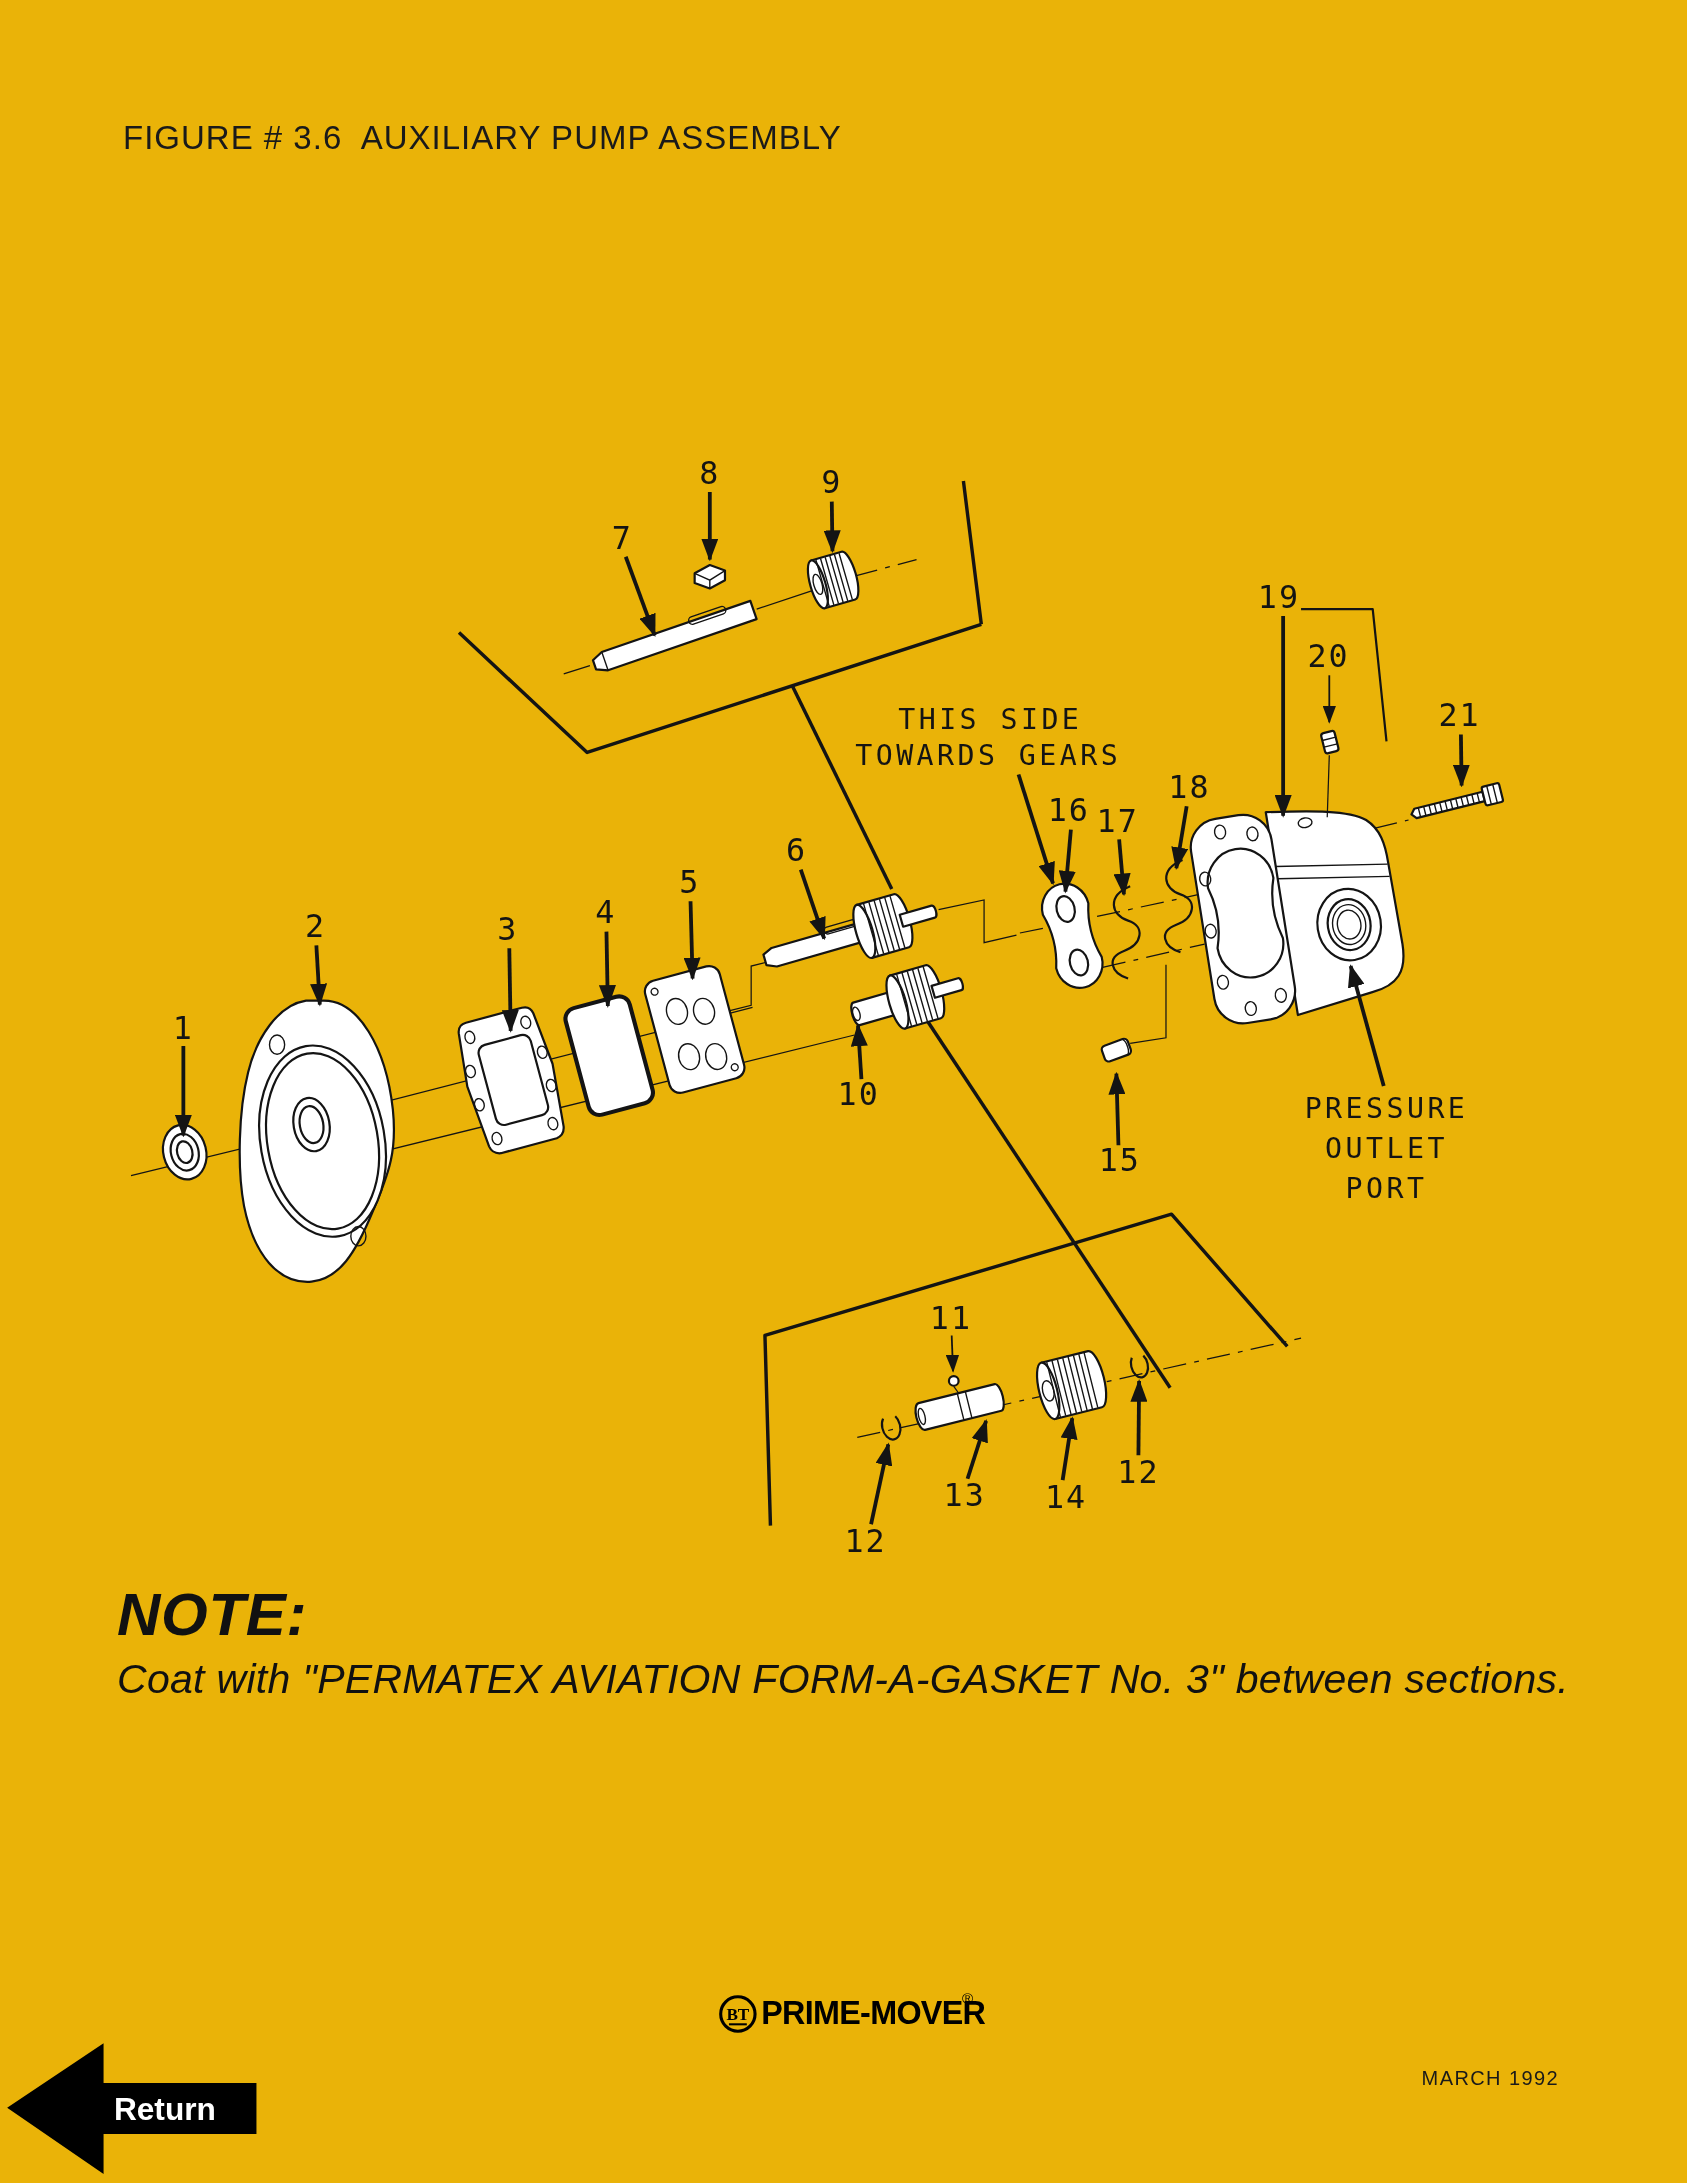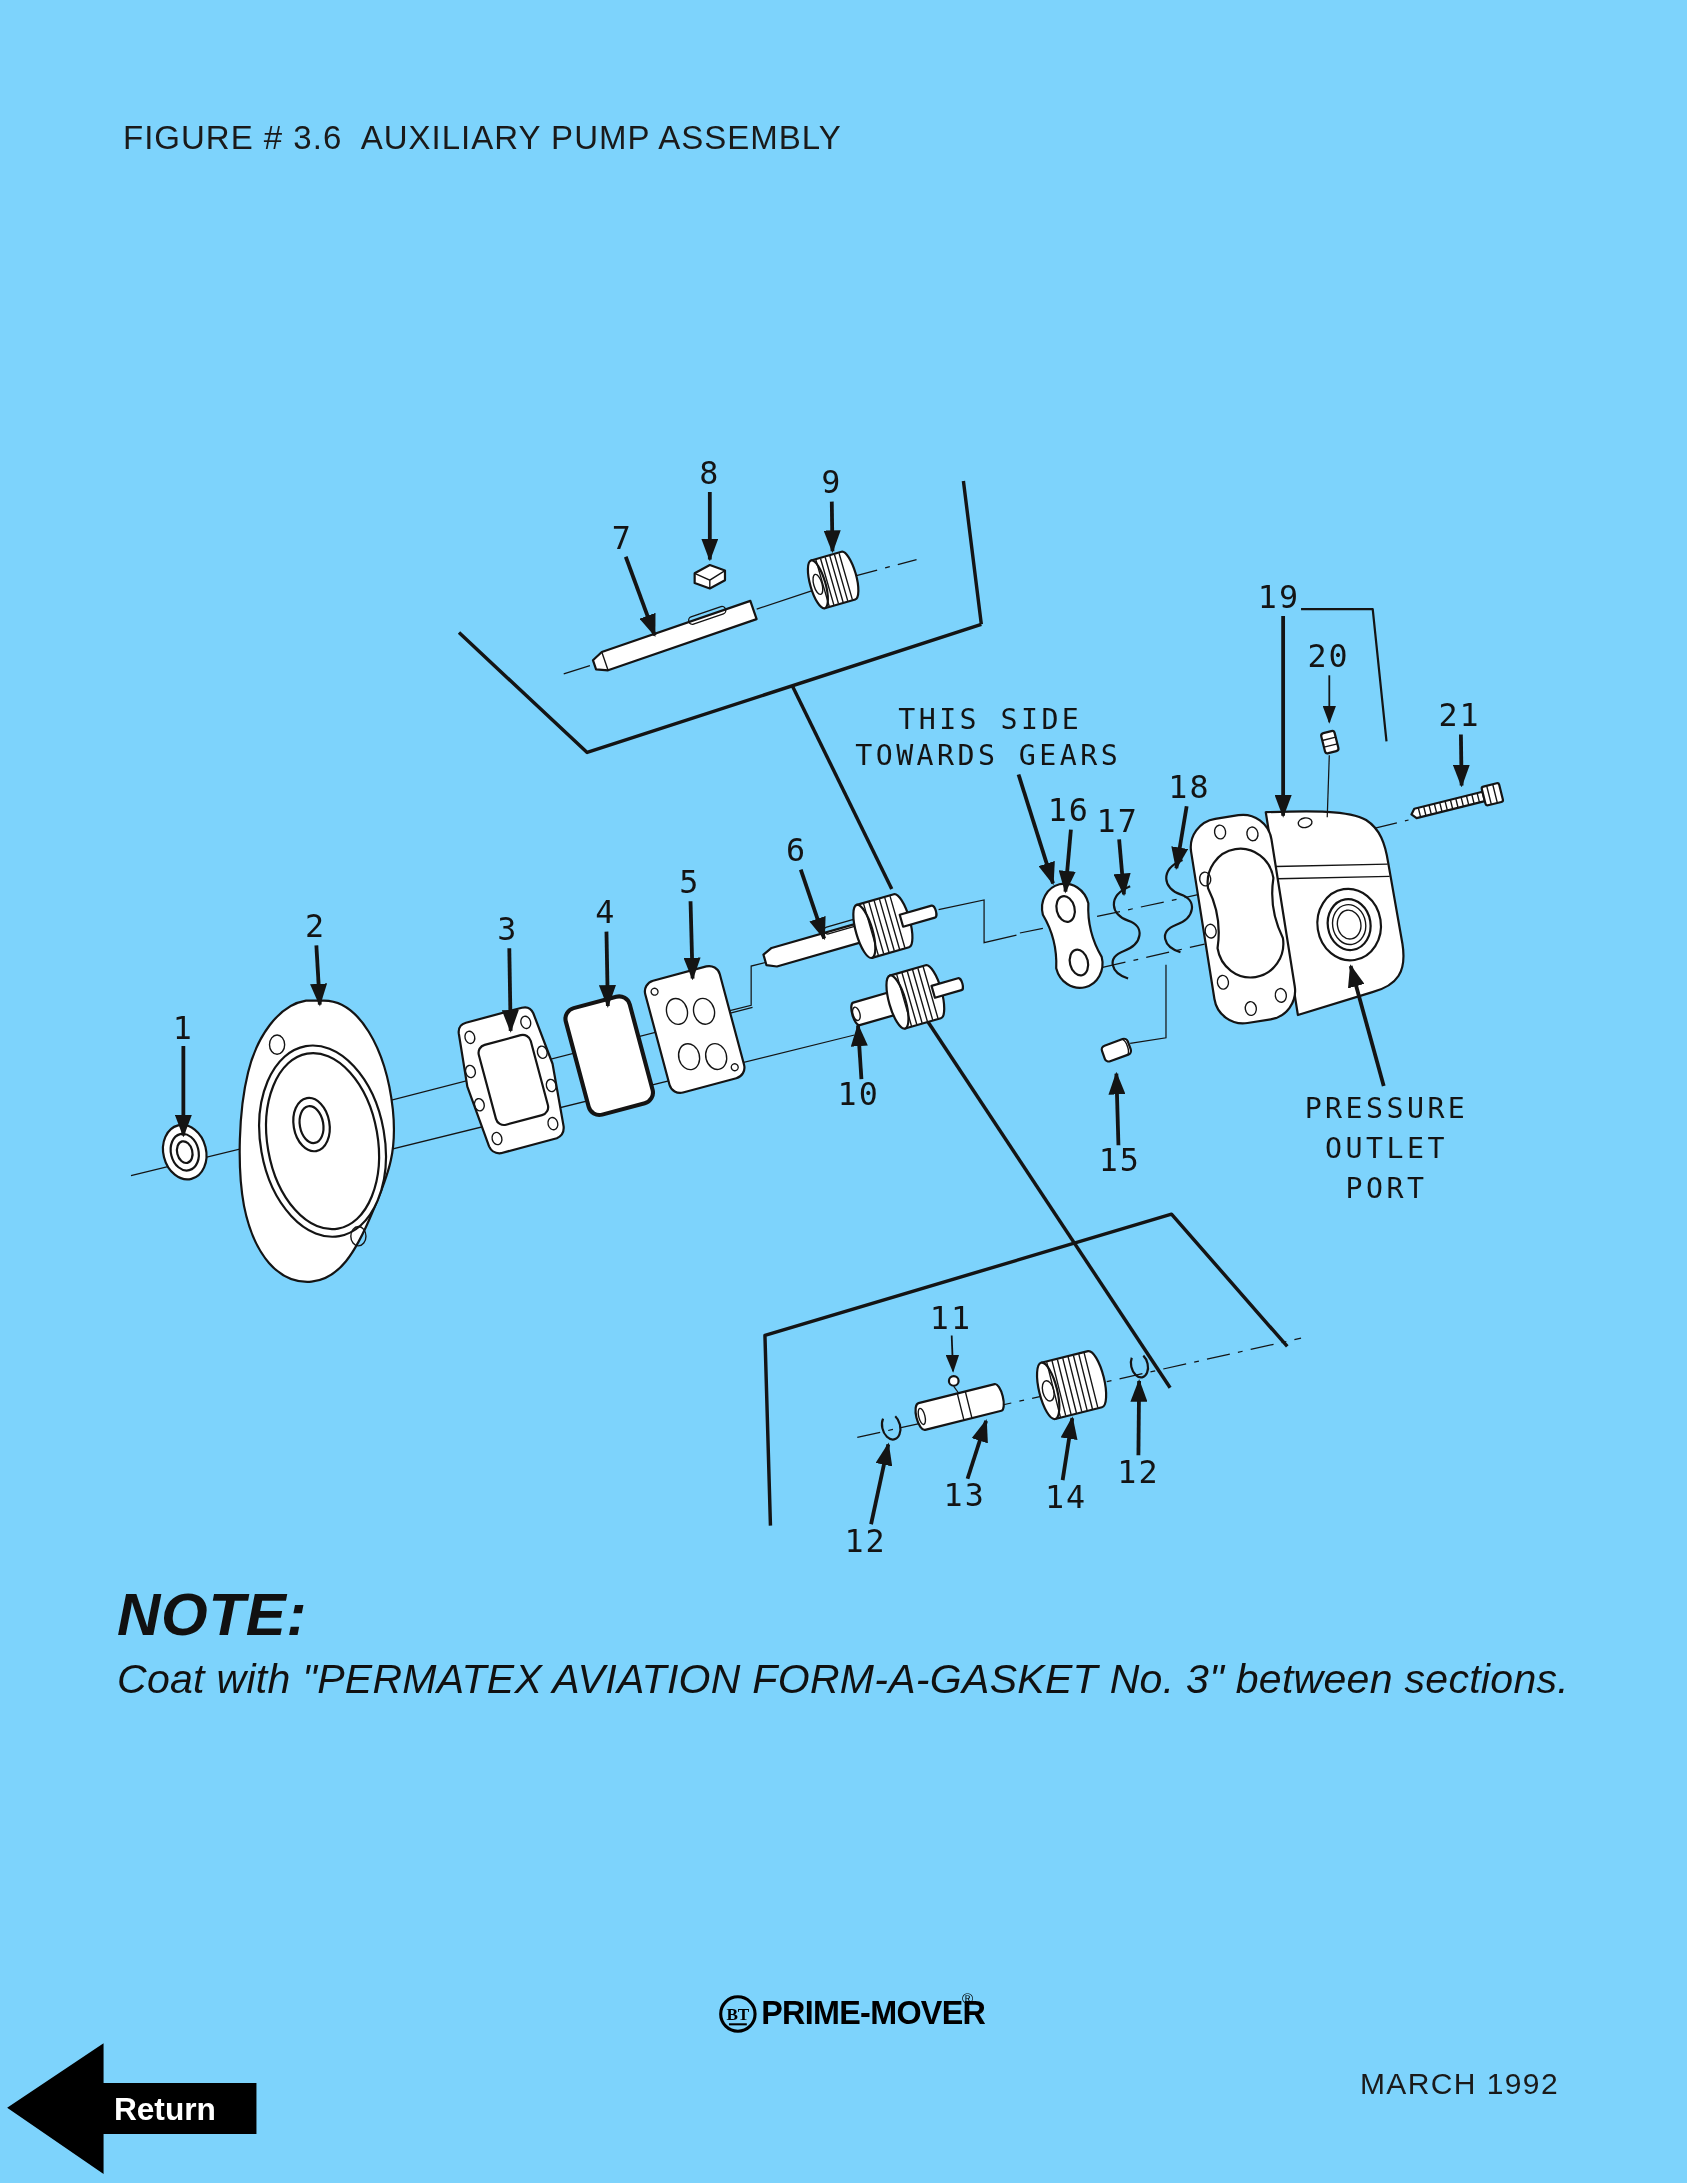--- a/index.html
+++ b/index.html
@@ -1,37 +1,37 @@
 <!DOCTYPE html>
 <html style="font-size:11px"><head>
 <meta charset="utf-8">
 <style>
   html,body{margin:0;padding:0;background:#e8e8e8;}
-  .page{position:relative;width:1687px;height:2183px;background:#7dd3fc;overflow:hidden;
+  .page{position:relative;width:1687px;height:2183px;background:#eab308;overflow:hidden;
         font-family:"Liberation Sans",sans-serif;color:#111;text-decoration:underline;}
   .title{position:absolute;left:123px;top:119px;font-size:33px;letter-spacing:1px;
          white-space:pre;color:#1a1a1a;}
   svg text{user-select:none;}
   .call{font-family:"DejaVu Sans Mono",monospace;font-size:46px;fill:#141414;letter-spacing:3px;text-anchor:middle;}
   .ann{font-family:"DejaVu Sans Mono",monospace;font-size:41px;fill:#141414;letter-spacing:5px;text-anchor:middle;}
   .p{fill:#fff;stroke:#141414;stroke-width:3.2;stroke-linejoin:round;}
   .ln{fill:none;stroke:#141414;stroke-width:3.2;stroke-linejoin:round;}
   .d{fill:none;stroke:#141414;stroke-width:2;}
   .thin{fill:none;stroke:#141414;stroke-width:1.8;}
   .dash{fill:none;stroke:#141414;stroke-width:1.8;stroke-dasharray:34 12 7 12;}
   .brk{fill:none;stroke:#141414;stroke-width:5;stroke-linejoin:round;}
   .arr{stroke:#141414;stroke-width:5.5;fill:none;}
   .arrt{stroke:#141414;stroke-width:2.6;fill:none;}
   .note{position:absolute;left:117px;top:1580px;width:1530px;}
   .note-h{font-size:60px;font-weight:bold;font-style:italic;letter-spacing:0.7px;}
   .note-b{font-size:41px;font-style:italic;margin-top:6.9px;letter-spacing:0.3px;}
   .pagenum{position:absolute;left:120px;top:2058px;font-size:30px;color:#1a1a1a;margin-top:31px;}
   .return-btn{position:absolute;left:0px;top:2039px;width:276px;height:146px;cursor:pointer;}
   .brand{position:absolute;left:717px;top:1992px;width:303px;height:44px;}
-  .date{position:absolute;right:128px;top:2067px;font-size:30px;letter-spacing:1.4px;color:#1a1a1a;}
+  .date{position:absolute;right:128px;top:2067px;font-size:20px;letter-spacing:1.4px;color:#1a1a1a;}
 </style>
 </head>
 <body>
 
 <div class="page">
 
   <div class="title">FIGURE # 3.6  AUXILIARY PUMP ASSEMBLY</div>
 
   <svg width="1687" height="2183" viewBox="0 0 2448 3168" style="position:absolute;left:0;top:0;">
     <defs>

